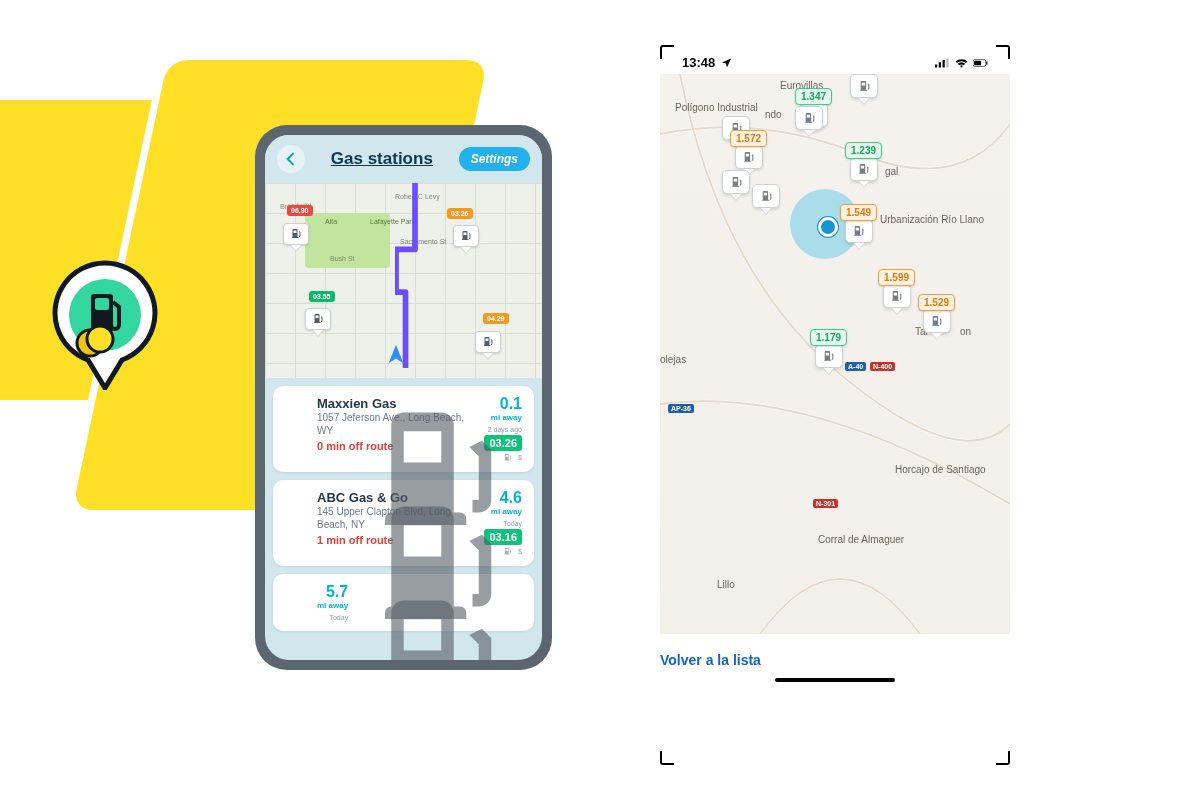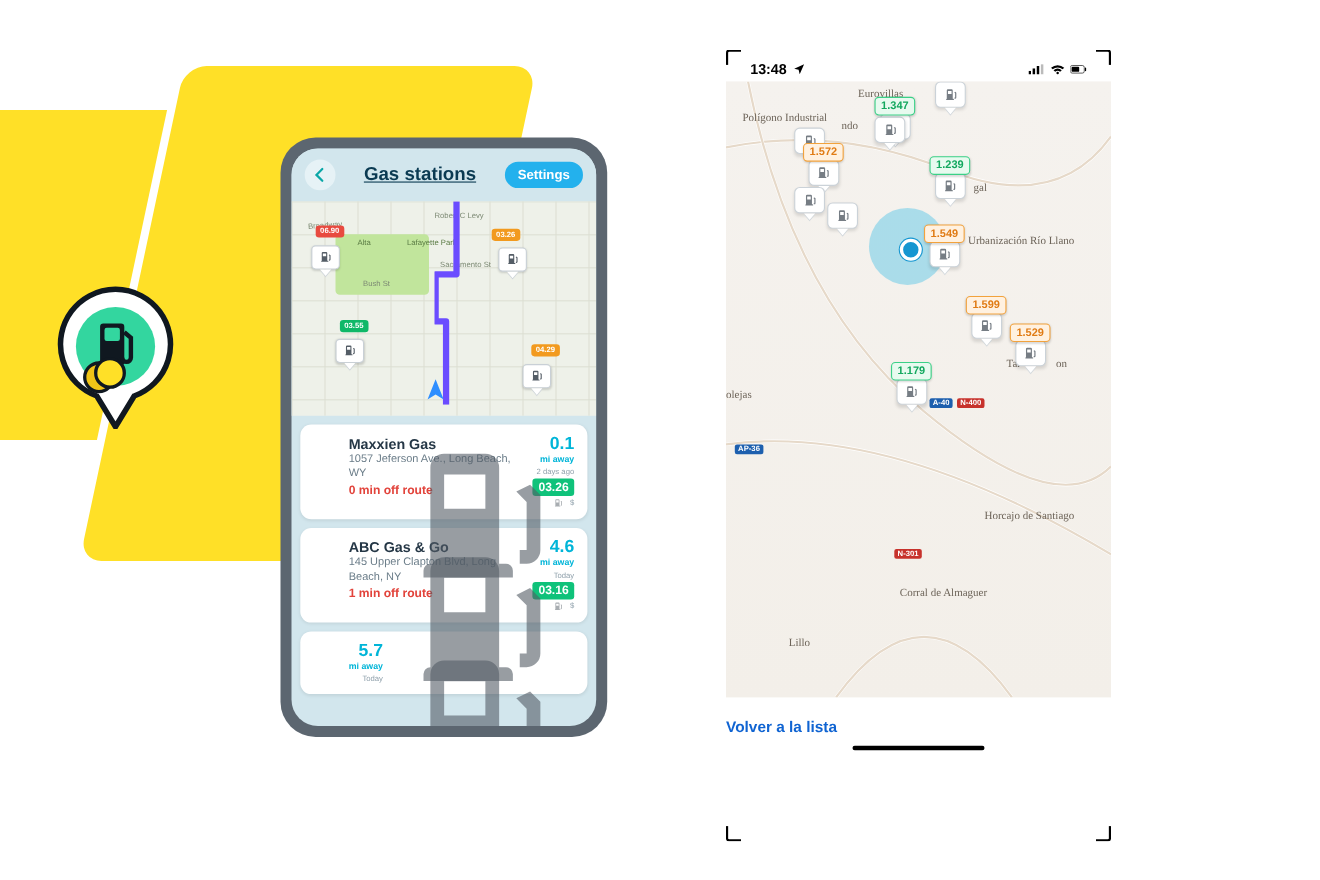--- a/index.html
+++ b/index.html
@@ -13,21 +13,21 @@
   
   .gas-pin { position:absolute; top:260px; left:50px; width:110px; height:130px; z-index:2; }
   .gas-pin svg { width:100%; height:100%; }
   
   
   .phone { position:absolute; left:255px; top:125px; width:297px; height:545px; background:#5c6670; border-radius:32px; padding:10px; z-index:3; }
   .phone-inner { width:100%; height:100%; background:#d2e6ed; border-radius:24px; overflow:hidden; display:flex; flex-direction:column; }
   .phone-header { display:flex; align-items:center; padding:10px 12px; background:#d2e6ed; }
   .back-btn { width:28px; height:28px; border-radius:50%; background:#e6f2f6; display:flex; align-items:center; justify-content:center; color:#0aa7a7; font-size:18px; cursor:pointer;}
   .phone-title { flex:1; text-align:center; font-weight:800; color:#0a3a52; font-size:17px;text-decoration:underline; }
-  .settings-btn { background:#23b1ed; color:#fff; border-radius:14px; padding:5px 12px; font-size:12px; font-weight:600; }
+  .settings-btn { background:#23b1ed; color:#fff; border-radius:14px; padding:5px 12px; font-size:12px; font-weight:600;font-style:italic; }
   
   .phone-map { position:relative; height:195px; background:#eef1e9; overflow:hidden;}
   .phone-map .grid { position:absolute; inset:0; background-image: linear-gradient(#d9dccf 1px, transparent 1px), linear-gradient(90deg, #d9dccf 1px, transparent 1px); background-size: 30px 30px; opacity:.9;}
   .phone-map .park { position:absolute; left:40px; top:30px; width:85px; height:55px; background:#c1e59c; border-radius:4px;}
   .street1 { position:absolute; left:15px; top:19px; font-size:7px; color:#7d8a74; transform:rotate(-4deg);}
   .street2 { position:absolute; left:130px; top:10px; font-size:7px; color:#7d8a74;}
   .street3 { position:absolute; left:65px; top:72px; font-size:7px; color:#7d8a74;}
   .street4 { position:absolute; left:135px; top:55px; font-size:7px; color:#7d8a74;}
   .parklbl1 { position:absolute; left:60px; top:35px; font-size:7px; color:#5a7b44;}
   .parklbl2 { position:absolute; left:105px; top:35px; font-size:7px; color:#5a7b44;}
@@ -74,21 +74,21 @@
   
   .rp-header { display:flex; align-items:center; padding:6px 12px 10px; position:relative;}
   .rp-back { font-size:22px; color:#111; padding:4px 6px;}
   .rp-title { position:absolute; left:0; right:0; text-align:center; font-weight:700; font-size:17px; color:#121212; pointer-events:none;}
   .rp-gear { margin-left:auto; width:30px; height:30px; border-radius:50%; background:#f0f2f5; display:flex; align-items:center; justify-content:center;}
   .rp-gear svg { width:17px; height:17px; }
   
   .rp-map { position:relative; height:560px; background:linear-gradient(180deg,#f5f2ee 0%, #f3efe9 100%); overflow:hidden; }
   .rp-map .road { position:absolute; stroke:#e6d9c9; stroke-width:2; fill:none;}
   .rp-map .roadw { stroke:#fff; stroke-width:3;}
-  .rp-map .town { position:absolute; font-size:10px; color:#6d6459;font-family:Liberation Serif, serif; }
+  .rp-map .town { position:absolute; font-size:10px; color:#6d6459; }
   .rp-map .hwy { position:absolute; background:#1d5fae; color:#fff; font-size:7px; font-weight:700; padding:1px 3px; border-radius:2px;}
   .rp-map .hwy.red { background:#c7322c;}
   
   .loc-dot { position:absolute; width:70px; height:70px; border-radius:50%; background:rgba(80,195,230,.45);}
   .loc-dot::after { content:""; position:absolute; left:50%; top:50%; width:14px; height:14px; margin:-7px 0 0 -7px; background:#1596d1; border:3px solid #fff; border-radius:50%; box-shadow:0 0 0 1px #1596d1;}
   
   .rp-pin { position:absolute; display:flex; flex-direction:column; align-items:center;}
   .rp-pin .price { font-size:10px; font-weight:800; padding:2px 5px; border-radius:4px; margin-bottom:-2px; box-shadow:0 1px 2px rgba(0,0,0,.15); z-index:2;}
   .rp-pin .price.green { background:#e7faef; color:#12a85e; border:1px solid #3ad187;}
   .rp-pin .price.orange { background:#fff1e0; color:#e07b14; border:1px solid #f2a23c;}

